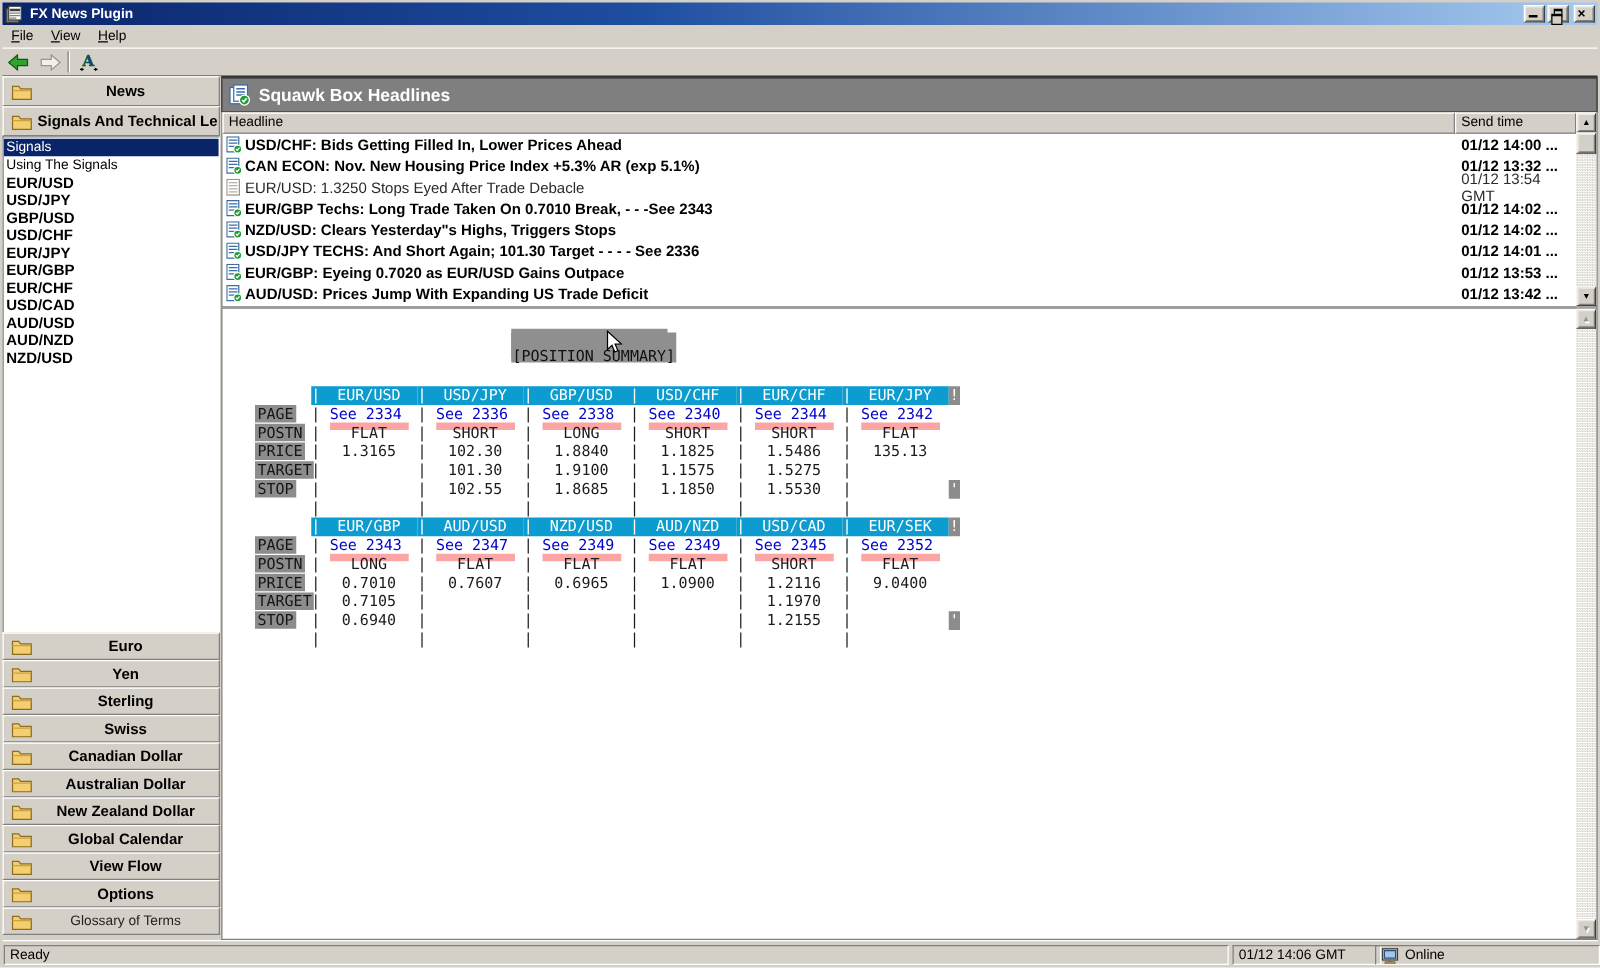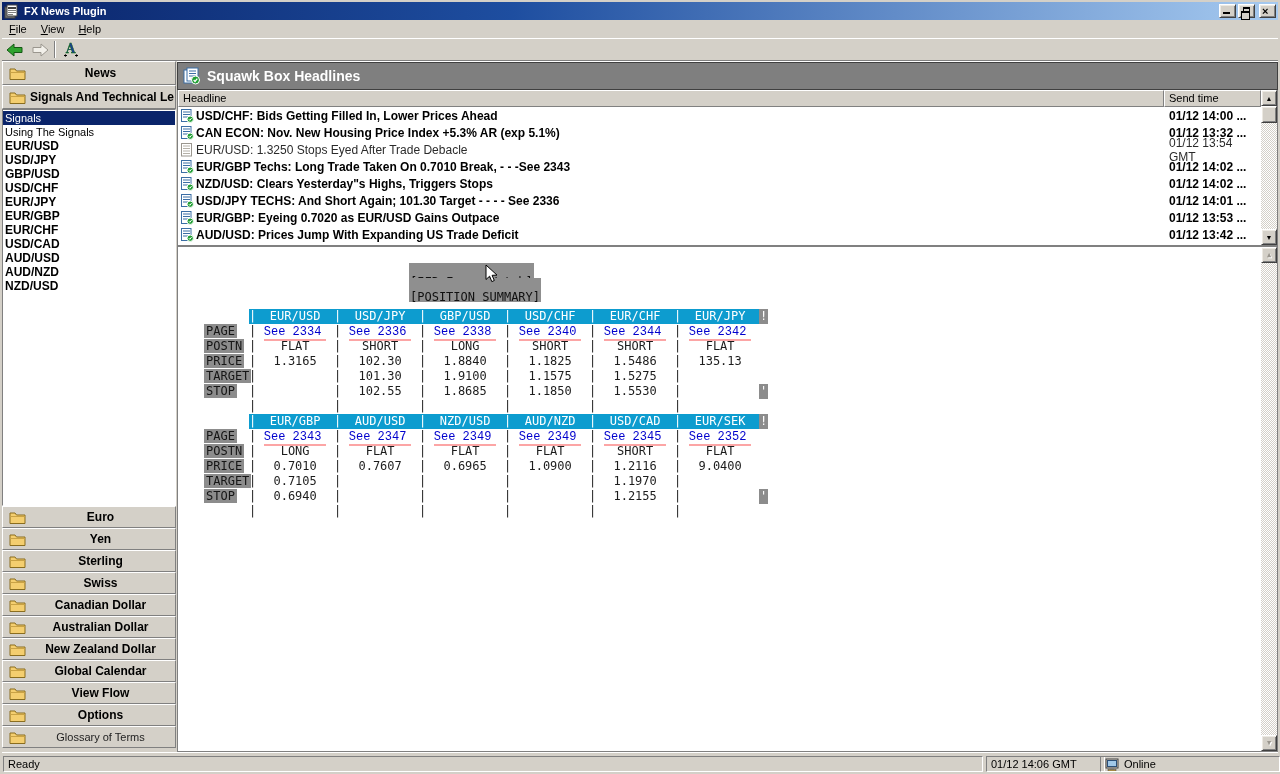--- a/index.html
+++ b/index.html
@@ -41,21 +41,21 @@
   .sbar-list { position:absolute; left:0; top:48px; width:174px; height:397px; background:#fff; overflow:hidden;
     border:1px solid; border-color:#808080 #FFFFFF #FFFFFF #808080; padding-top:1px; }
   .slist-item { height:14px; line-height:14px; padding-left:2px; color:#000; }
   .slist-item.sel { background:#0A246A; color:#fff; }
   .slist-item.pair { font-weight:bold; font-size:12px; }
   .sbar-bottom { position:absolute; left:0; top:445px; width:174px; }
   .sbar-bottom .sbar-btn { height:22px; }
   .sbar-bottom .sbar-btn.plain .lbl { font-weight:normal; font-size:11px; color:#222; }
 
   
-  .main { position:absolute; left:177px; top:61px; width:1101px; bottom:22px; background:#ffffff; }
+  .main { position:absolute; left:177px; top:61px; width:1101px; bottom:22px; background:#000000; }
   .squawk-hdr { position:absolute; left:0; top:1px; width:1101px; height:28px; background:#7F7F7F;
     display:flex; align-items:center; border:1px solid #404040; }
   .squawk-hdr .hico { margin:0 6px 0 5px; }
   .squawk-hdr .htxt { color:#fff; font-weight:bold; font-size:14px; }
 
   
   .headarea { position:absolute; left:0; top:29px; width:1101px; height:156px; background:#fff; border:1px solid #808080; border-top:none; }
   .colhdr { position:absolute; left:0; top:0; right:16px; height:17px; display:flex; }
   .colcell { background:#D4D0C8; border:1px solid; border-color:#FFFFFF #808080 #808080 #FFFFFF; padding:1px 4px; color:#000; }
   .colcell.first { flex:1; }
@@ -85,21 +85,21 @@
   .lowpane { position:absolute; left:0; top:185px; width:1101px; bottom:0; background:#fff; border:1px solid #808080; overflow:hidden; }
   .mono { font-family:"DejaVu Sans Mono", monospace; font-size:12px; }
   .ifr-line { position:absolute; left:231px; background:#8f8f8f; color:#101010; padding:12px 1px; height:14px; line-height:14px; }
   .mrow { position:absolute; left:71px; height:15px; line-height:15px; display:flex; color:#1c1c1c; }
   .mlabel { position:absolute; left:26px; height:14px; line-height:14px; background:#8c8c8c; color:#151515; padding:0 2px; }
   .mcol { width:85px; display:flex; }
   .mcol .p::before { content:"|"; }
   .mcol .v { flex:1; text-align:center; white-space:nowrap; }
   .mhead .mcol { background:#0D9CCF; color:#fff; }
   .mmark { width:9px; background:#8c8c8c; color:#fff; text-align:center; }
-  .mlink { color:#0000CD; text-decoration:none; border-bottom:2px solid #fca5a5; padding-right:5px; cursor:pointer;font-family:Liberation Mono, monospace; }
+  .mlink { color:#0000CD; text-decoration:none; border-bottom:6px solid #fca5a5; padding-right:5px; cursor:pointer; }
 
   
   .statusbar { position:absolute; left:2px; right:2px; bottom:2px; height:20px; background:#D4D0C8; border-top:1px solid #fff; }
   .sb-panel { position:absolute; top:3px; height:16px; line-height:14px; padding:0 4px; color:#000;
     border:1px solid; border-color:#808080 #FFFFFF #FFFFFF #808080; }
   .sb-ready { left:1px; width:980px; }
   .sb-time { left:984px; width:119px; }
   .sb-online { left:1098px; width:180px; display:flex; align-items:center; gap:4px; }
 
   .cursor { position:absolute; left:485px; top:264px; z-index:50; pointer-events:none; }
@@ -395,21 +395,21 @@
       <div class="sb-track" style="top:0;bottom:0;"></div>
       <div class="sb-btn" style="top:0;">▲</div>
       <div class="sb-thumb" style="top:16px;height:17px;"></div>
       <div class="sb-btn" style="bottom:0;">▼</div>
     </div>
   </div>
 
   <div class="lowpane mono">
 
     <div class="ifr-line mono" style="top:16px;">[IFR Forex Watch]</div>
-    <div class="ifr-line mono" style="top:31px;">[POSITION SUMMARY]</div>
+    <div class="ifr-line mono" style="top:19px;">[POSITION SUMMARY]</div>
 
     <div class="mrow mhead" style="top:62px;">
       <span class="mcol">
           <span class="p"></span>
           <span class="v">EUR/USD</span>
         </span>
       <span class="mcol">
           <span class="p"></span>
           <span class="v">USD/JPY</span>
         </span>

